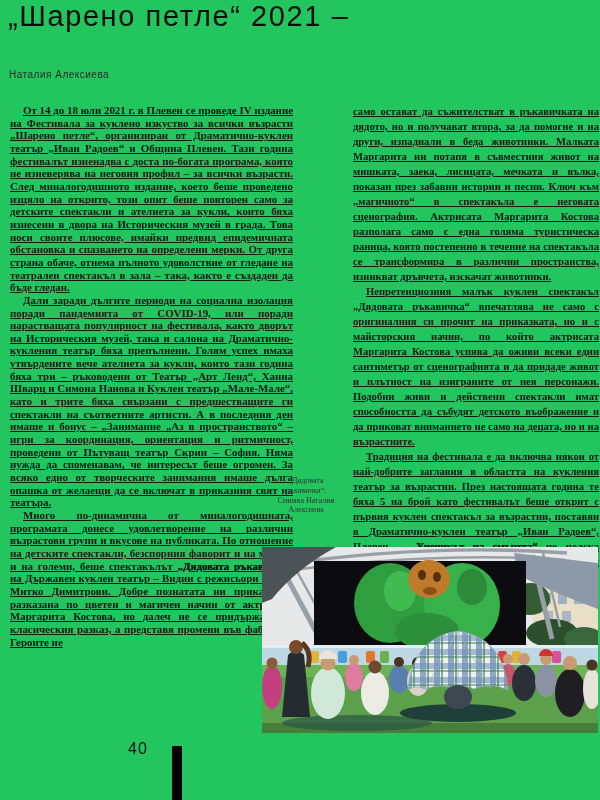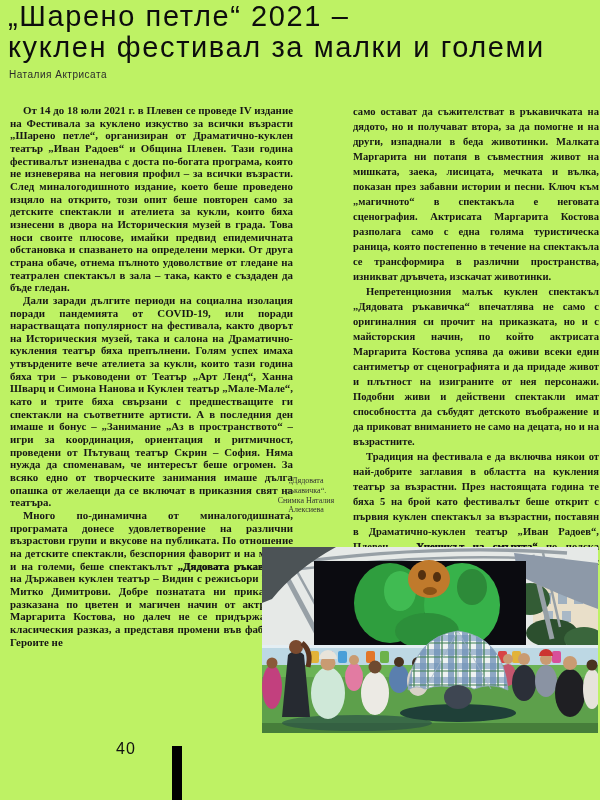--- a/index.html
+++ b/index.html
@@ -1,68 +1,67 @@
 <!DOCTYPE html>
 <html lang="bg"><head>
 <meta charset="utf-8">
 <style>
   html,body { margin:0; padding:0; background:#ffffff; }
   .page {
-    position:relative; width:600px; height:800px; background:#bef264;
+    position:relative; width:600px; height:800px; background:#22c55e;
     overflow:hidden; font-family:"Liberation Serif", serif; color:#141414;
   }
   .title {
     position:absolute; left:8px; top:1px;
     font-family:"Liberation Sans", sans-serif; font-weight:400;
     font-size:29px; line-height:31px; letter-spacing:1.6px; color:#0d0d0d;
     white-space:nowrap;
   }
   .author {
     position:absolute; left:9px; top:69px;
     font-family:"Liberation Sans", sans-serif; font-size:10px;
     letter-spacing:0.5px; color:#2b2b2b;
   }
   .col {
     position:absolute; top:104px; text-align:justify;
     font-weight:bold; color:#161616; hyphens:auto;
   }
   .col-left  { left:10px;  width:283px; font-size:10.9px; line-height:12.65px; }
   .col-right { left:353px; width:246px; font-size:10.6px; line-height:15px; }
-  .col p { margin:0; text-indent:13px; }
+  .col p { margin:0; text-indent:13px;text-decoration:underline; }
   .col p.noindent { text-indent:0; }
   .xb { text-shadow:0.45px 0 0 currentColor;margin-top:44px; }
   .caption {
     position:absolute; left:273px; top:476px; width:66px;
     font-size:8px; line-height:9.8px; color:#333; text-align:center;
   }
   .photo {
     position:absolute; left:262px; top:547px; width:336px; height:186px;
     overflow:hidden; background:#dfe3e2;
   }
   .pagenum {
-    position:absolute; left:116px; top:740px; width:44px; 
+    position:absolute; left:116px; top:740px; width:44px; text-align:center;
     font-family:"Liberation Sans", sans-serif; font-size:16px;
     letter-spacing:1px; color:#111;
   }
   .bind-bar {
     position:absolute; left:172px; top:746px; width:10px; height:54px;
     background:#000;
   }
 </style>
 </head>
 <body>
 
 <div class="page">
 
   <div class="title">
     <div>„Шарено петле“ 2021 –</div>
-    <div>куклен фестивал за малки и големи</div>
   </div>
 
-  <div class="author">Наталия Актрисата</div>
+  <div class="author">Наталия Алексиева</div>
 
   <div class="col col-left">
     <p><span>От 14 до 18 юли 2021 г. в Плевен се проведе IV издание на Фестивала за куклено изкуство за всички възрасти „Шарено петле“, организиран от Драматично-куклен театър „Иван Радоев“ и Община Плевен. Тази година фестивалът изненадва с доста по-богата програма, която не изневерява на неговия профил – за всички възрасти. След миналогодишното издание, което беше проведено изцяло на открито, този опит беше повторен само за детските спектакли и ателиета за кукли, които бяха изнесени в двора на Историческия музей в града. Това носи своите плюсове, имайки предвид епидемичната обстановка и спазването на определени мерки. От друга страна обаче, отнема пълното удоволствие от гледане на театрален спектакъл в зала – така, както е създаден да бъде гледан.</span></p>
     <p><span>Дали заради дългите периоди на социална изолация поради пандемията от COVID-19, или поради нарастващата популярност на фестивала, както дворът на Историческия музей, така и салона на Драматично-кукления театър бяха препълнени. Голям успех имаха утвърдените вече ателиета за кукли, които тази година бяха три – ръководени от Театър „Арт Ленд“, Ханна Шварц и Симона Нанова и Куклен театър „Мале-Мале“, като и трите бяха свързани с предшестващите ги спектакли на съответните артисти. А в последния ден имаше и бонус – „Занимание „Аз в пространството“ – игри за координация, ориентация и ритмичност, проведени от Пътуващ театър Скрин – София. Няма нужда да споменавам, че интересът беше огромен. За всяко едно от творческите занимания имаше дълга опашка от желаещи да се включат в приказния свят на театъра.</span></p>
     <p><span>Много по-динамична от миналогодишната, програмата донесе удовлетворение на различни възрастови групи и вкусове на публиката. По отношение на детските спектакли, безспорния фаворит и на малки, и на големи, беше спектакълът </span><span class="xb">„Дядовата ръкавичка“</span><span> на Държавен куклен театър – Видин с режисьори Мая и Митко Димитрови. Добре познатата ни приказка е разказана по цветен и магичен начин от актрисата Маргарита Костова, но далеч не се придържа към класическия разказ, а представя промени във фабулата. Героите не</span></p>
   </div>
 
   <div class="col col-right">
     <p class="noindent"><span>само остават да съжителстват в ръкавичката на дядото, но и получават втора, за да помогне и на други, изпаднали в беда животинки. Малката Маргарита ни потапя в съвместния живот на мишката, заека, лисицата, мечката и вълка, показан през забавни истории и песни. Ключ към „магичното“ в спектакъла е неговата сценография. Актрисата Маргарита Костова разполага само с една голяма туристическа раница, която постепенно в течение на спектакъла се трансформира в различни пространства, изникват дръвчета, изскачат животинки.</span></p>
     <p><span>Непретенциозния малък куклен спектакъл „Дядовата ръкавичка“ впечатлява не само с оригиналния си прочит на приказката, но и с майсторския начин, по който актрисата Маргарита Костова успява да оживи всеки един сантиметър от сценографията и да придаде живот и плътност на изиграните от нея персонажи. Подобни живи и действени спектакли имат способността да събудят детското въображение и да приковат вниманието не само на децата, но и на възрастните.</span></p>

